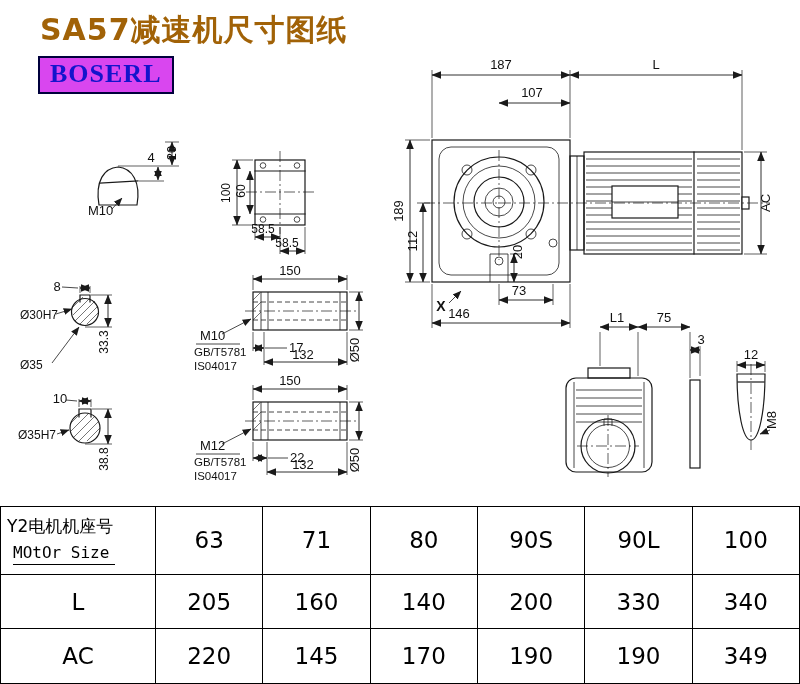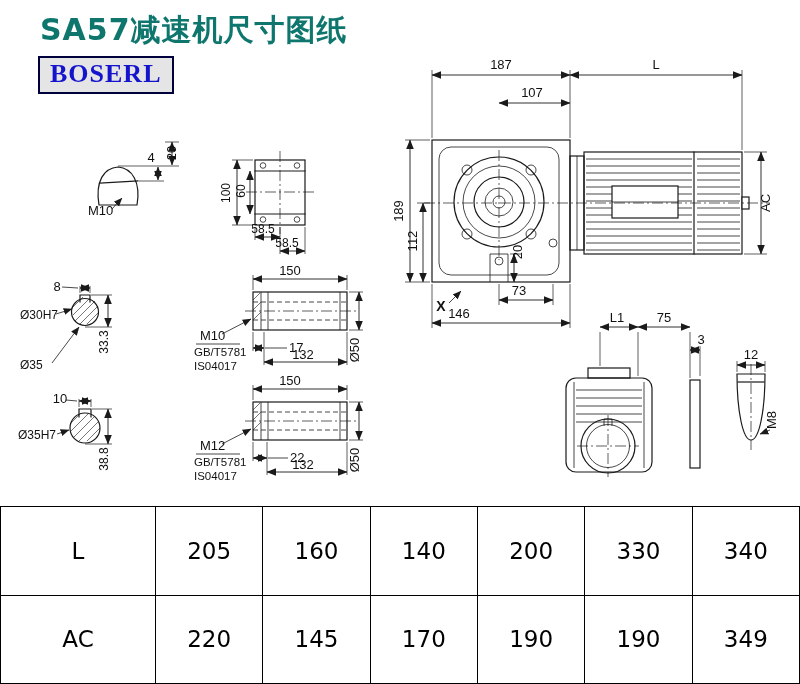--- a/index.html
+++ b/index.html
@@ -1,20 +1,20 @@
 <!DOCTYPE html>
 <html><head>
 <meta charset="utf-8">
 <style>
   html,body { margin:0; padding:0; background:#fff; }
   .canvas { position:relative; width:800px; height:684px; background:#fff; overflow:hidden;
             font-family:"Liberation Sans",sans-serif; }
   .page-title { position:absolute; top:10px; left:40px; margin:0; font-size:30px; font-weight:bold;
-                color:#0f766e; letter-spacing:1px; font-family:"DejaVu Sans",sans-serif; }
-  .logo-box { position:absolute; top:56px; left:38px; border:2px solid #00003c; background:#e5e5e5;
+                color:#a16207; letter-spacing:1px; font-family:"DejaVu Sans",sans-serif; }
+  .logo-box { position:absolute; top:56px; left:38px; border:2px solid #00003c; background:#d946ef;
               padding:1px 10px 3px; }
   .logo-box span { font-family:"Liberation Serif",serif; font-weight:bold; font-size:26px;
                    color:#1414cc; letter-spacing:1px; }
   svg.draw { position:absolute; top:0; left:0; }
   .s    { stroke:#1a1a1a; stroke-width:1.2; fill:none; stroke-linecap:square; }
   .box  { stroke:#1a1a1a; stroke-width:1.2; fill:#fff; }
   .thin { stroke:#1a1a1a; stroke-width:0.8; fill:none; }
   .dm   { stroke:#1a1a1a; stroke-width:0.9; fill:none; }
   .ext  { stroke:#1a1a1a; stroke-width:0.7; fill:none; }
   .cl   { stroke:#1a1a1a; stroke-width:0.7; fill:none; stroke-dasharray:11 3 2 3; }
@@ -262,20 +262,32 @@
     <colgroup>
       <col style="width:155px">
         <col>
         <col>
         <col>
         <col>
         <col>
         <col>
     </colgroup>
     <tbody>
+      <tr style="height:52px">
+        <td class="lblcell">
+          <div class="lbl1">Y2电机机座号</div>
+          <div><span class="lbl2">MOtOr Size</span></div>
+        </td>
+        <td>63</td>
+        <td>71</td>
+        <td>80</td>
+        <td>90S</td>
+        <td>90L</td>
+        <td>100</td>
+      </tr>
       <tr style="height:42px">
         <td class="rowlbl">L</td>
         <td>205</td>
         <td>160</td>
         <td>140</td>
         <td>200</td>
         <td>330</td>
         <td>340</td>
       </tr>
       <tr style="height:42px">

